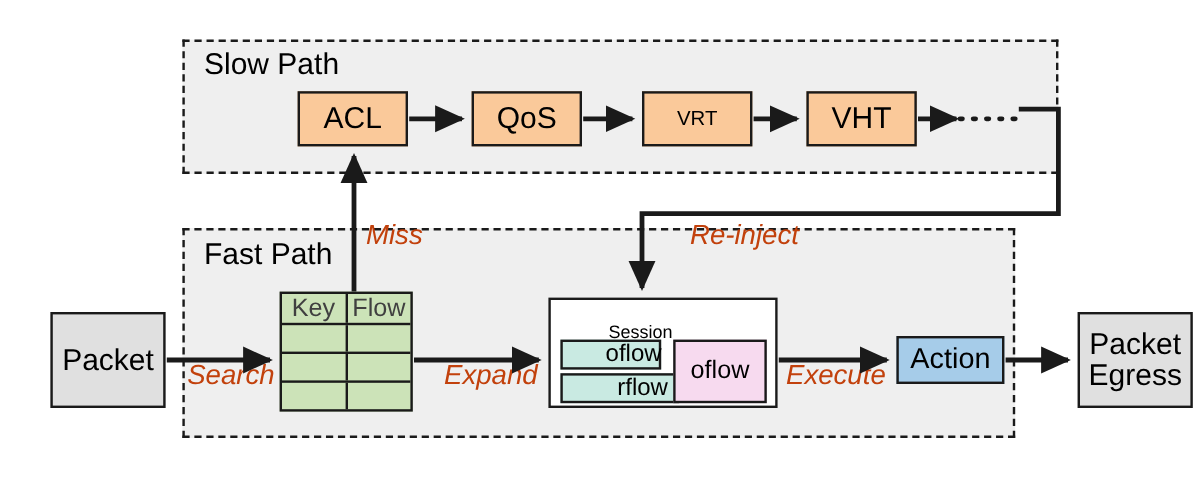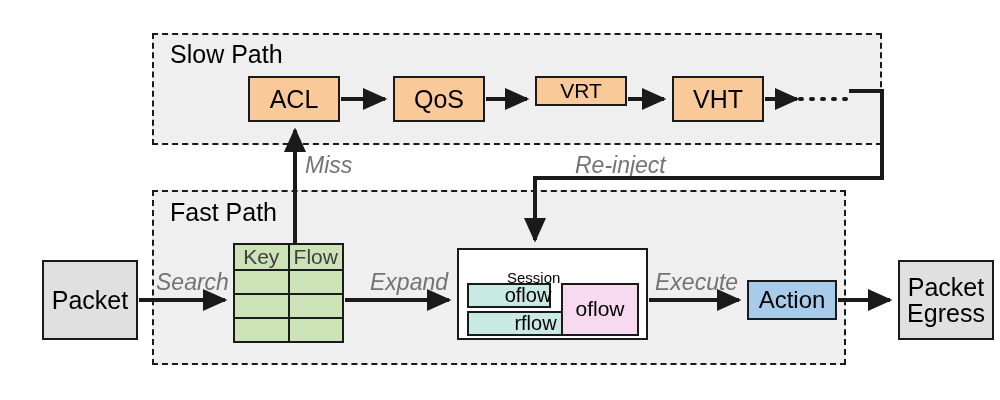--- a/index.html
+++ b/index.html
@@ -29,22 +29,22 @@
   
   .tbl{position:absolute;box-sizing:border-box;border:2.5px solid #1a1a1a;
        background:#cce3b8;display:flex;flex-direction:column;}
   .trow{display:flex;flex:1;border-bottom:2px solid #1a1a1a;}
   .trow:last-child{border-bottom:none;}
   .tcell{flex:1;display:flex;align-items:center;justify-content:center;
          border-right:2px solid #1a1a1a;font-size:21px;color:#404040;}
   .tcell:last-child{border-right:none;}
 
   
-  .elabel{position:absolute;font-style:italic;font-size:23px;color:#737373;
-          white-space:nowrap;}
+  .elabel{position:absolute;font-style:italic;font-size:23px;color:#c2410c;
+          white-space:nowrap;margin-top:30px;}
 
   
   #wires{position:absolute;left:0;top:0;width:1000px;height:400px;
          pointer-events:none;}
   .w{stroke:#1a1a1a;stroke-width:4;fill:none;}
   .wd{stroke:#1a1a1a;stroke-width:4;fill:none;stroke-dasharray:2 9;
       stroke-linecap:round;}
 </style>
 </head>
 <body>
@@ -53,21 +53,21 @@
 
   <div class="group" style="left:152px;top:33px;width:730px;height:112px;"></div>
   <div class="group-title" style="left:170px;top:40px;">Slow Path</div>
 
   <div class="node box orange" style="left:248px;top:76px;width:92px;height:46px;font-size:25px;">
     <span>ACL</span>
   </div>
   <div class="node box orange" style="left:393px;top:76px;width:92px;height:46px;font-size:25px;">
     <span>QoS</span>
   </div>
-  <div class="node box orange" style="left:535px;top:76px;width:92px;height:30px;font-size:21px;text-align:right;">
+  <div class="node box orange" style="left:535px;top:76px;width:92px;height:46px;font-size:17px;text-align:right;">
     <span>VRT</span>
   </div>
   <div class="node box orange" style="left:672px;top:76px;width:92px;height:46px;font-size:25px;">
     <span>VHT</span>
   </div>
 
   <div class="group" style="left:152px;top:190px;width:694px;height:175px;"></div>
   <div class="group-title" style="left:170px;top:198px;">Fast Path</div>
 
   <div class="node box gray" style="left:42px;top:260px;width:96px;height:80px;font-size:25px;flex-direction:column;">

